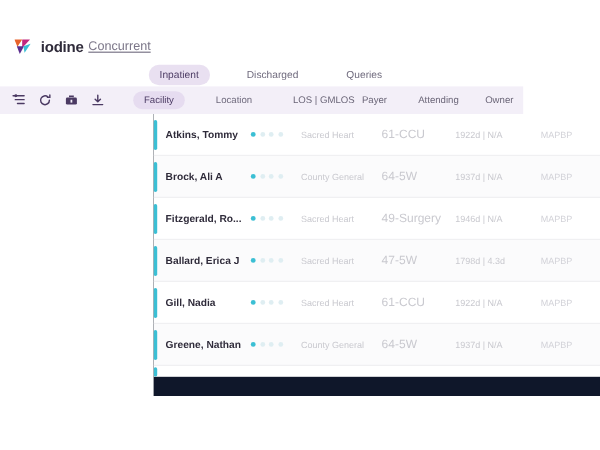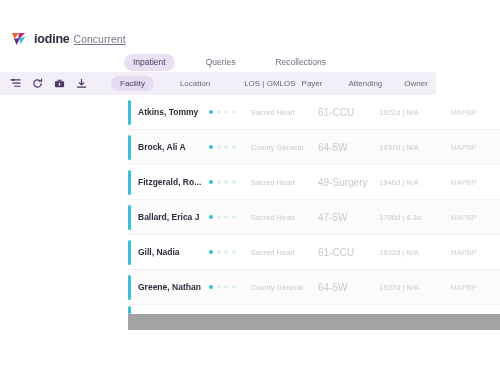--- a/index.html
+++ b/index.html
@@ -94,21 +94,21 @@
     border-radius: 7px; white-space: nowrap;
   }
   .side-item.active {
     background: #e9e0f1; color: #2f2b3a; font-weight: bold;
   }
 
   
   .table {
     position: absolute; left: 128px; top: 0;
     width: 372px; height: 235px;
-    background: #a3a3a3; overflow: hidden;
+    background: #0f172a; overflow: hidden;
   }
   .row {
     position: relative;
     height: 35px;
     display: flex; align-items: center;
     border-bottom: 1px solid #f0f0f2;
     background: #ffffff;
   }
   .row:nth-child(even) { background: #fbfbfc; }
   .accent {
@@ -143,22 +143,22 @@
       <polygon points="13,2 26,2 13,16" fill="#C2277E"></polygon>
       <polygon points="4,13 16,13 9,26" fill="#5B2D8E"></polygon>
       <polygon points="15,13 27,9 17,24" fill="#3BBFD4"></polygon>
     </svg>
     <span class="brand-name">iodine</span>
     <span class="brand-sub">Concurrent</span>
   </div>
 
   <div class="tabbar">
     <div class="tab active">Inpatient</div>
+    <div class="tab">Discharged</div>
     <div class="tab">Queries</div>
-    <div class="tab">Recollections</div>
   </div>
 
   <div class="toolbar">
     <div class="tool-icons">
       <svg class="tool-icon" viewBox="0 0 12 12">
         <path d="M1 2h10M3 5.5h8M5 9h6" stroke="#4b3a63" stroke-width="1.3" fill="none" stroke-linecap="round"></path>
         <circle cx="3.5" cy="2" r="1.3" fill="#4b3a63"></circle>
       </svg>
       <svg class="tool-icon" viewBox="0 0 12 12">
         <path d="M10 6a4 4 0 1 1-1.4-3" stroke="#4b3a63" stroke-width="1.3" fill="none" stroke-linecap="round"></path>

